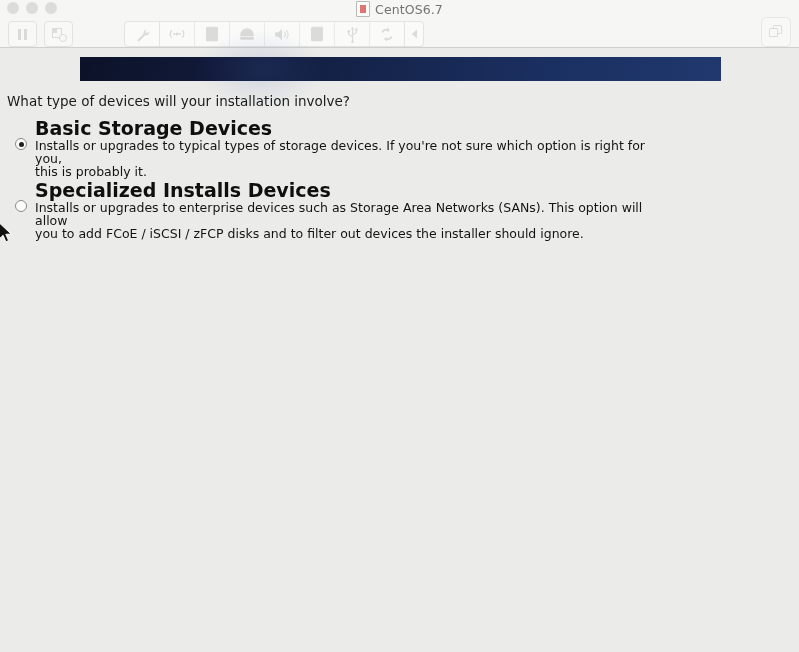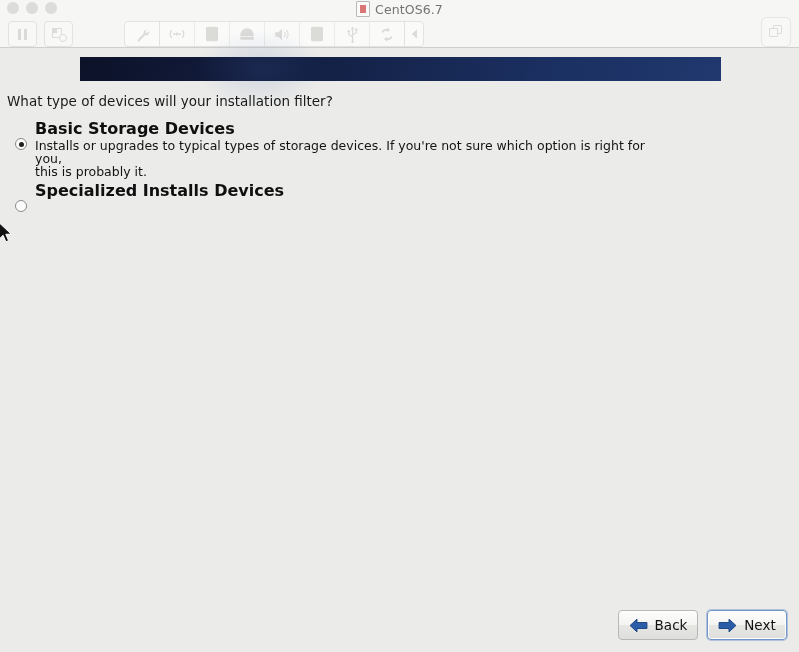--- a/index.html
+++ b/index.html
@@ -190,21 +190,21 @@
   }
   .radio.checked::after {
     content: "";
     position: absolute; left: 2.5px; top: 2.5px;
     width: 5px; height: 5px; border-radius: 50%;
     background: #202020;
   }
 
   .opt-body { margin-left: 22px; }
   .opt-title {
-    font-size: 16px;
+    font-size: 19px;
     font-weight: bold;
     color: #0f0f0f;
     line-height: 17px;
   }
   .opt-desc {
     font-size: 12.5px;
     color: #141414;
     line-height: 13px;
     margin-top: 2px;
     white-space: pre-line;
@@ -359,49 +359,37 @@
           <span class="w1"></span>
       </span>
     </div>
   </div>
 </div>
 
 <div class="guest">
 
   <div class="banner"></div>
 
-  <div class="question">What type of devices will your installation filter?</div>
+  <div class="question">What type of devices will your installation involve?</div>
 
   <div class="opt opt-1">
     <span class="radio checked"></span>
     <div class="opt-body">
       <div class="opt-title">Basic Storage Devices</div>
       <div class="opt-desc">Installs or upgrades to typical types of storage devices.  If you're not sure which option is right for you,
 this is probably it.</div>
     </div>
   </div>
 
   <div class="opt opt-2">
     <span class="radio"></span>
     <div class="opt-body">
       <div class="opt-title">Specialized Installs Devices</div>
-    </div>
-  </div>
-
-  <div class="footer">
-    <div class="nav-btn">
-      <svg class="arrow-svg" width="19" height="15" viewBox="0 0 20 16">
-        <polygon points="8.4,1.2 1,8 8.4,14.8 8.4,11.2 19,11.2 19,4.8 8.4,4.8"></polygon>
-      </svg>
-      <span>Back</span>
-    </div>
-    <div class="nav-btn focused">
-      <svg class="arrow-svg" width="19" height="15" viewBox="0 0 20 16">
-        <polygon points="11.6,1.2 19,8 11.6,14.8 11.6,11.2 1,11.2 1,4.8 11.6,4.8"></polygon>
-      </svg>
-      <span>Next</span>
-    </div>
-  </div>
+      <div class="opt-desc">Installs or upgrades to enterprise devices such as Storage Area Networks (SANs). This option will allow
+you to add FCoE / iSCSI / zFCP disks and to filter out devices the installer should ignore.</div>
+    </div>
+  </div>
+
 </div>
 
 <svg class="cursor" viewBox="0 0 16 22">
   <polygon points="1,0.6 1,17.2 5.1,13.3 7.9,19.8 10.6,18.6 7.8,12.3 13.2,12.1" fill="#111111" stroke="#ffffff" stroke-width="1"></polygon>
 </svg>
 
 </body></html>

